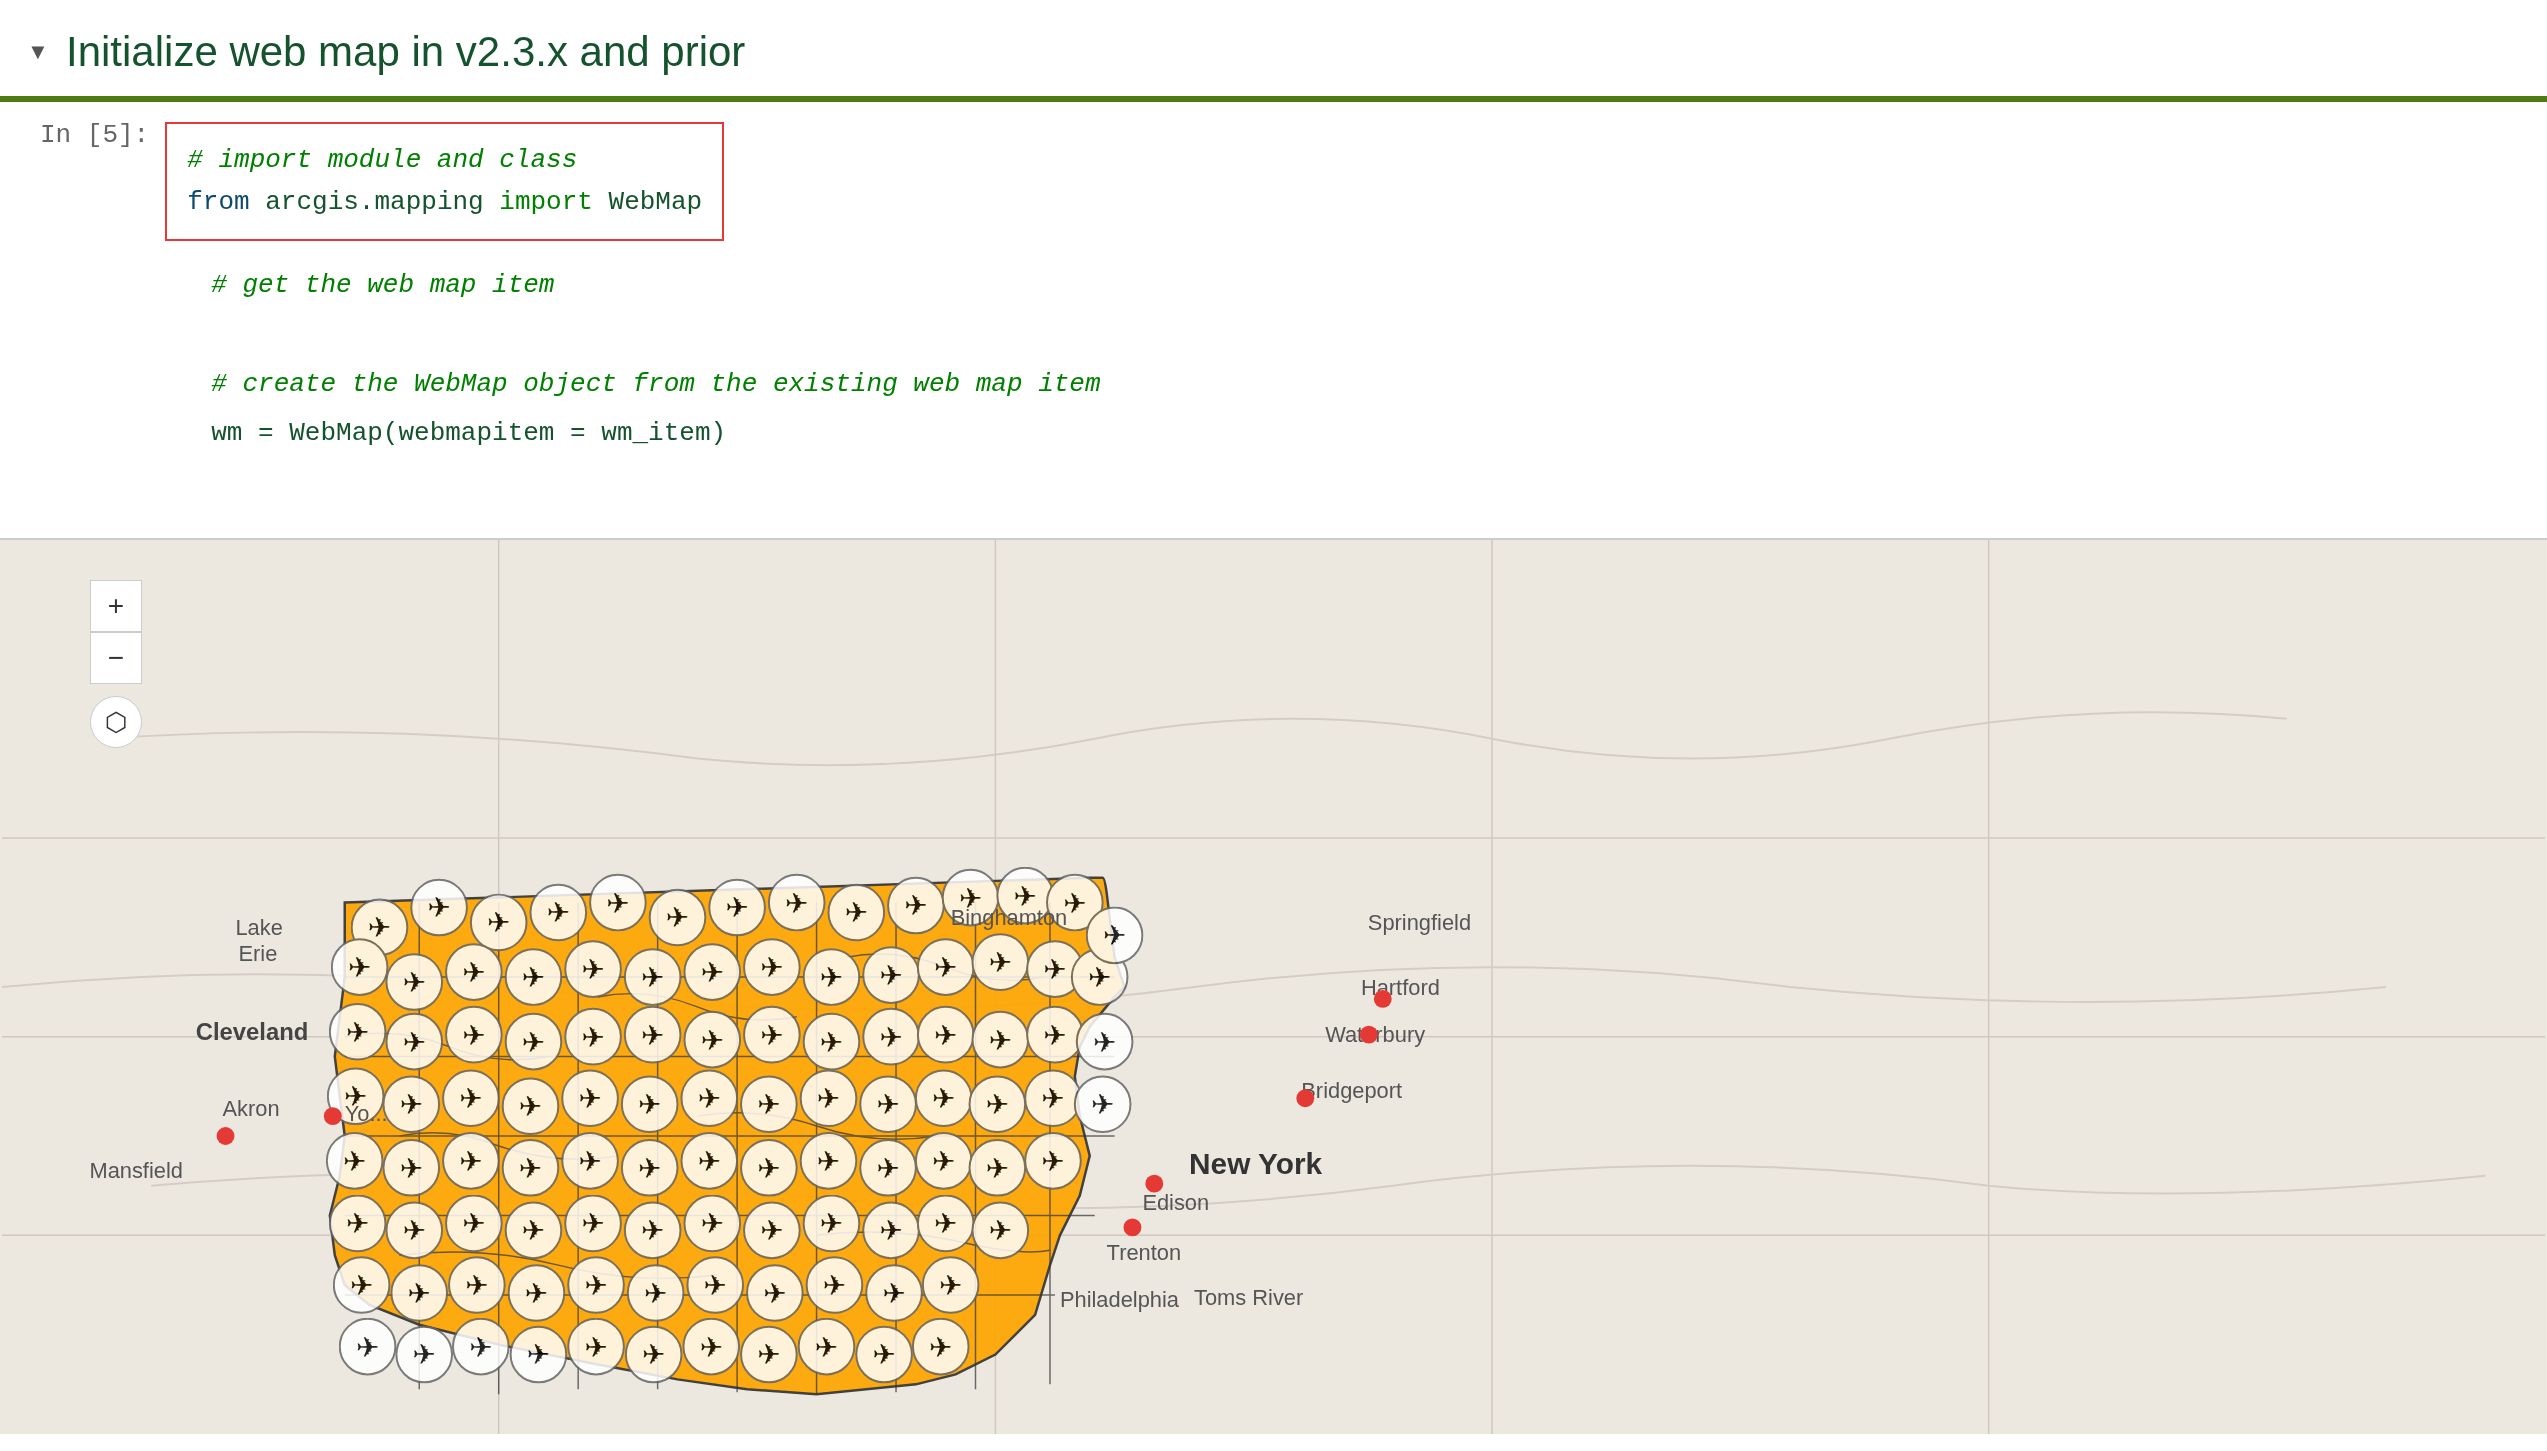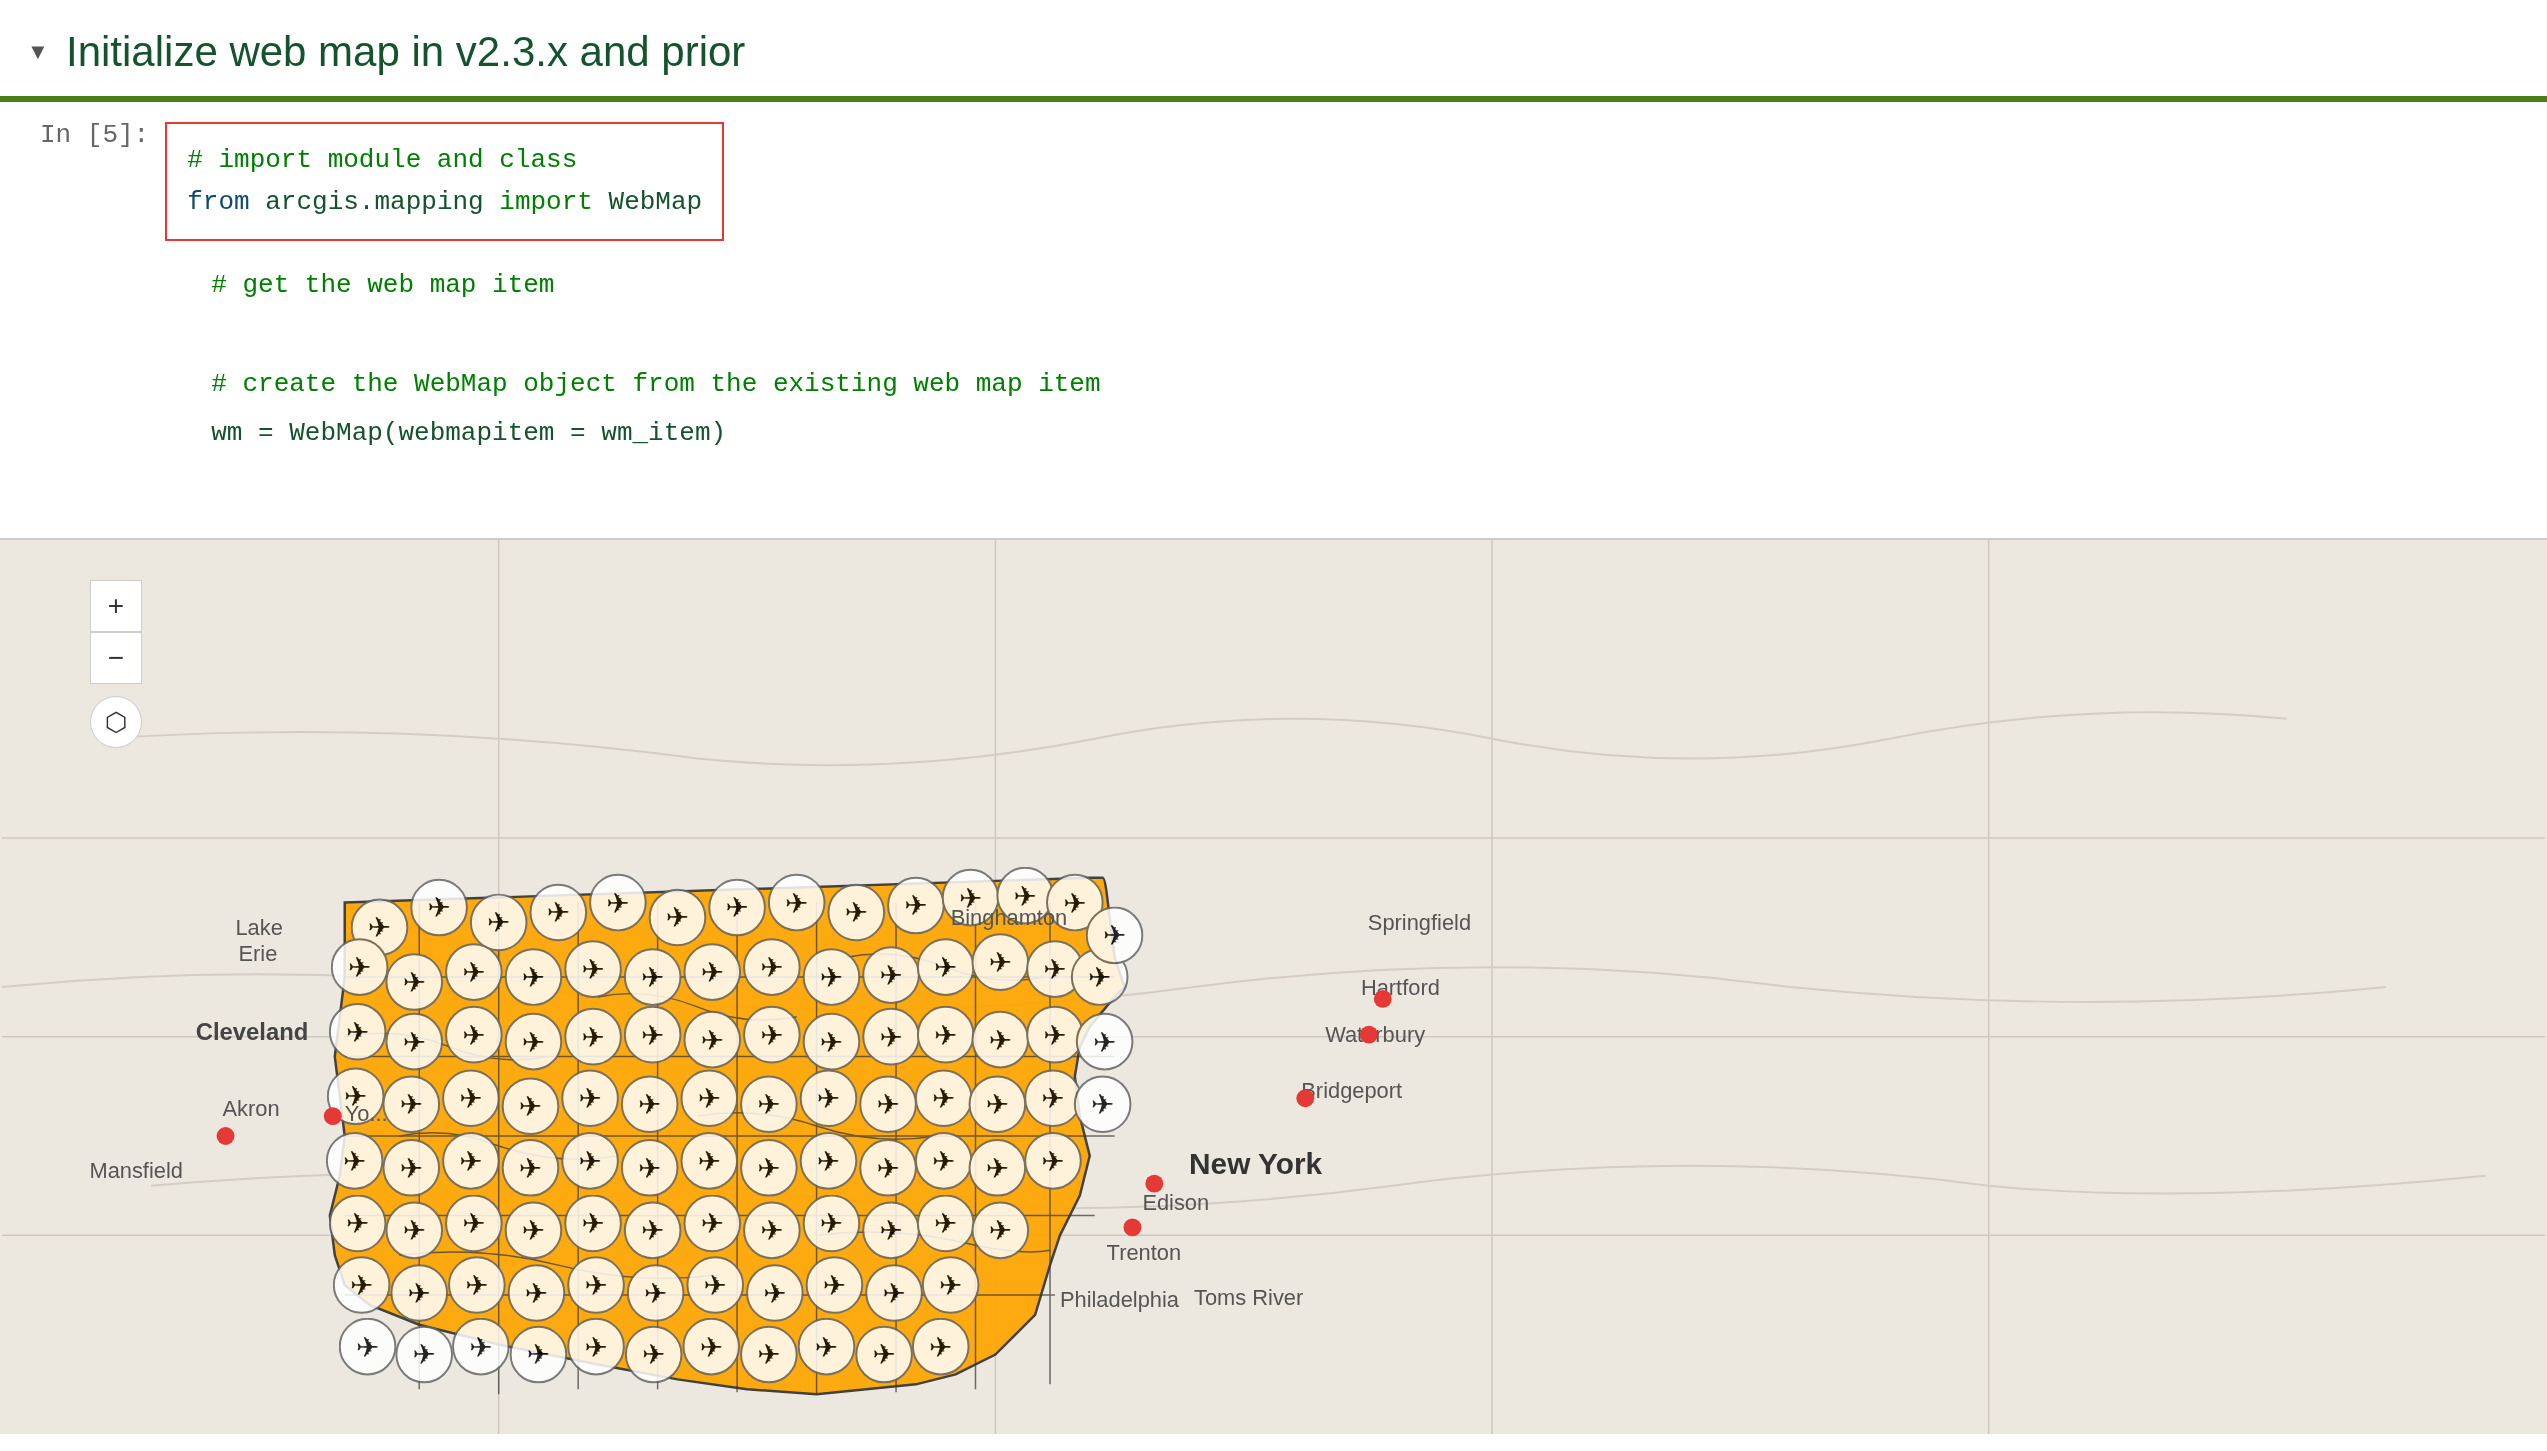--- a/index.html
+++ b/index.html
@@ -65,21 +65,21 @@
       background: #fff;
       border: 2.5px solid #e53935;
       margin: 10px 60px 10px 0;
       font-family: 'Courier New', monospace;
       font-size: 26px;
       line-height: 1.6;
       display: inline-block;
     }
 
     
-    .c-comment { color: #008000; }
+    .c-comment { color: #008000; font-style: italic; }
     .c-keyword-from { color: #0c4a6e; }
     .c-keyword-import { color: #008000; }
     .c-string { color: #a31515; }
     .c-normal { color: #14532d; }
 
     
     .map-container {
       width: 100%;
       height: 896px;
       background: #e8e0d8;

